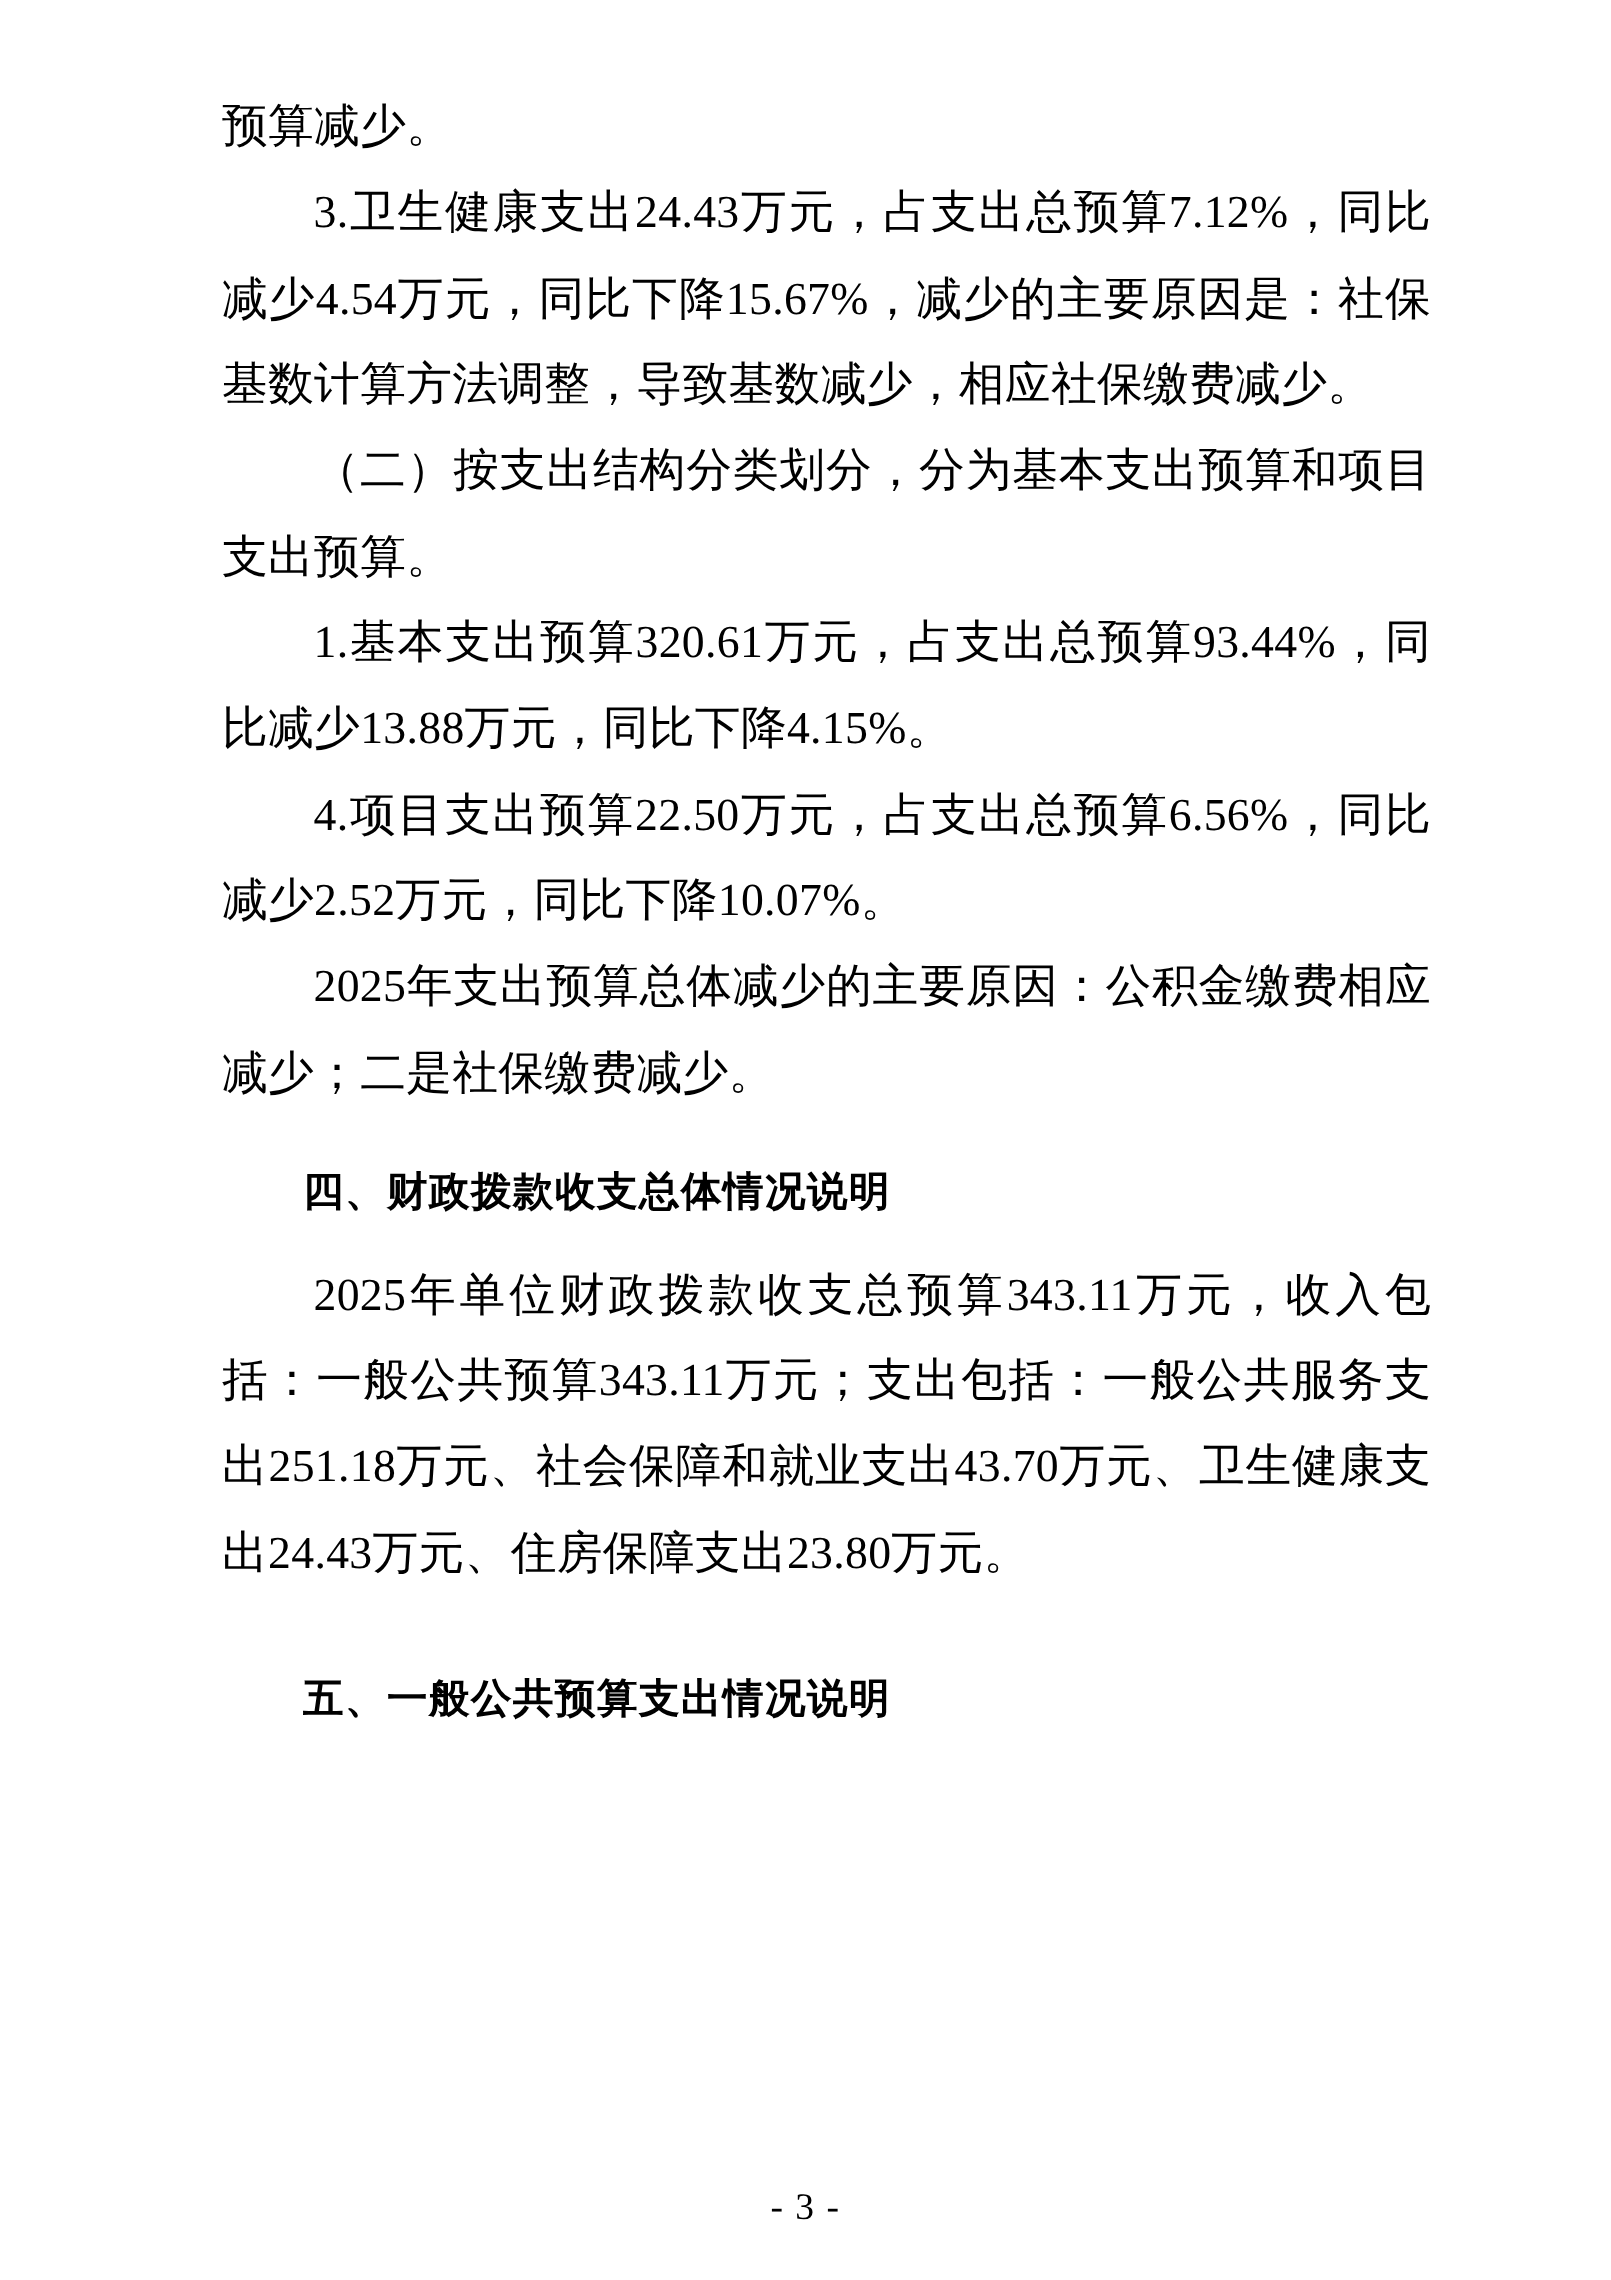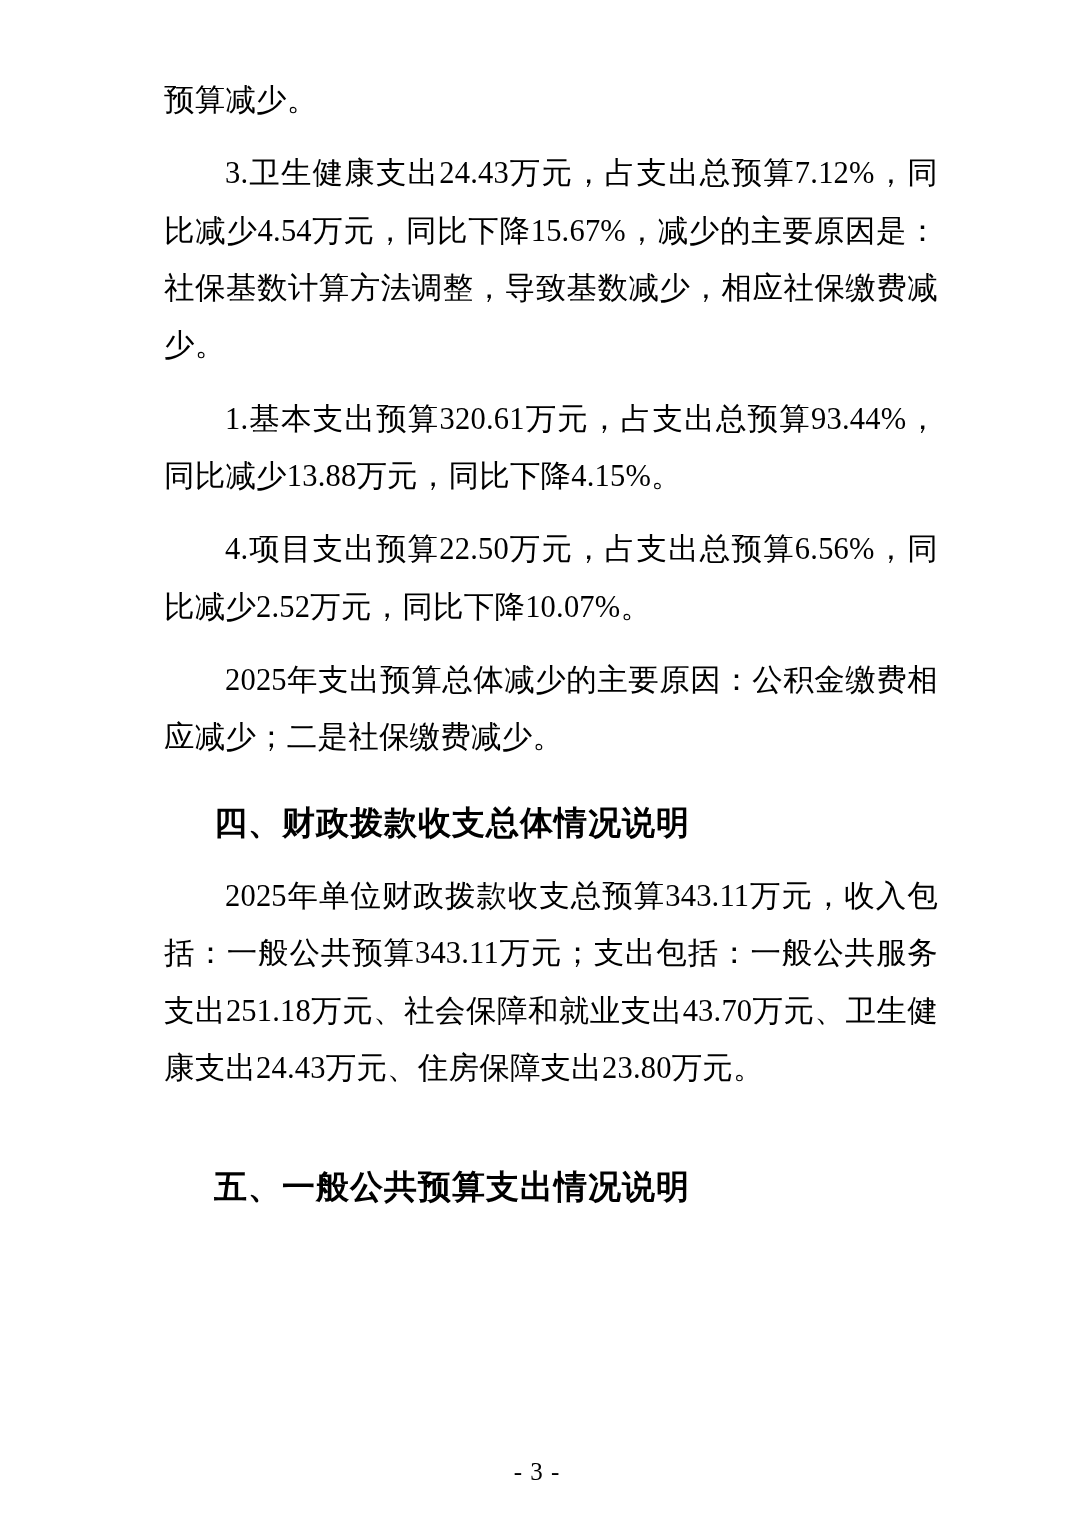--- a/index.html
+++ b/index.html
@@ -23,34 +23,34 @@
     padding: 56px 120px 0 148px;
   }
   .doc-body {
     font-size: 30.5px;
     line-height: 1.88;
     letter-spacing: 0.2px;
     text-align: justify;
     text-justify: inter-ideograph;
   }
   .para {
-    margin: 16px;
+    margin: 0;
     text-indent: 2em;
     font-size: 30.5px;
     line-height: 1.88;
     text-align: justify;
     text-justify: inter-ideograph;
   }
   .para.no-indent {
     text-indent: 0;
   }
   .heading {
     margin: 26px 0 16px 0;
     text-indent: 2em;
-    font-size: 33px;
+    font-size: 27px;
     font-weight: bold;
     font-family: "Liberation Sans", "DejaVu Sans", sans-serif;
     letter-spacing: 1px;
     line-height: 1.8;
   }
   .spacer-mid { height: 18px; }
   .footer {
     position: absolute;
     left: 0;
     right: 0;
@@ -66,20 +66,21 @@
 
 <div class="page">
   <div class="doc-body">
 
     <p class="para no-indent">预算减少。</p>
 
 
     <p class="para">3.卫生健康支出24.43万元，占支出总预算7.12%，同比减少4.54万元，同比下降15.67%，减少的主要原因是：社保基数计算方法调整，导致基数减少，相应社保缴费减少。</p>
 
 
+    <p class="para">（二）按支出结构分类划分，分为基本支出预算和项目支出预算。</p>
 
     <p class="para">1.基本支出预算320.61万元，占支出总预算93.44%，同比减少13.88万元，同比下降4.15%。</p>
 
     <p class="para">4.项目支出预算22.50万元，占支出总预算6.56%，同比减少2.52万元，同比下降10.07%。</p>
 
     <p class="para">2025年支出预算总体减少的主要原因：公积金缴费相应减少；二是社保缴费减少。</p>
 
     <h2 class="heading">四、财政拨款收支总体情况说明</h2>
 
     <p class="para">2025年单位财政拨款收支总预算343.11万元，收入包括：一般公共预算343.11万元；支出包括：一般公共服务支出251.18万元、社会保障和就业支出43.70万元、卫生健康支出24.43万元、住房保障支出23.80万元。</p>

